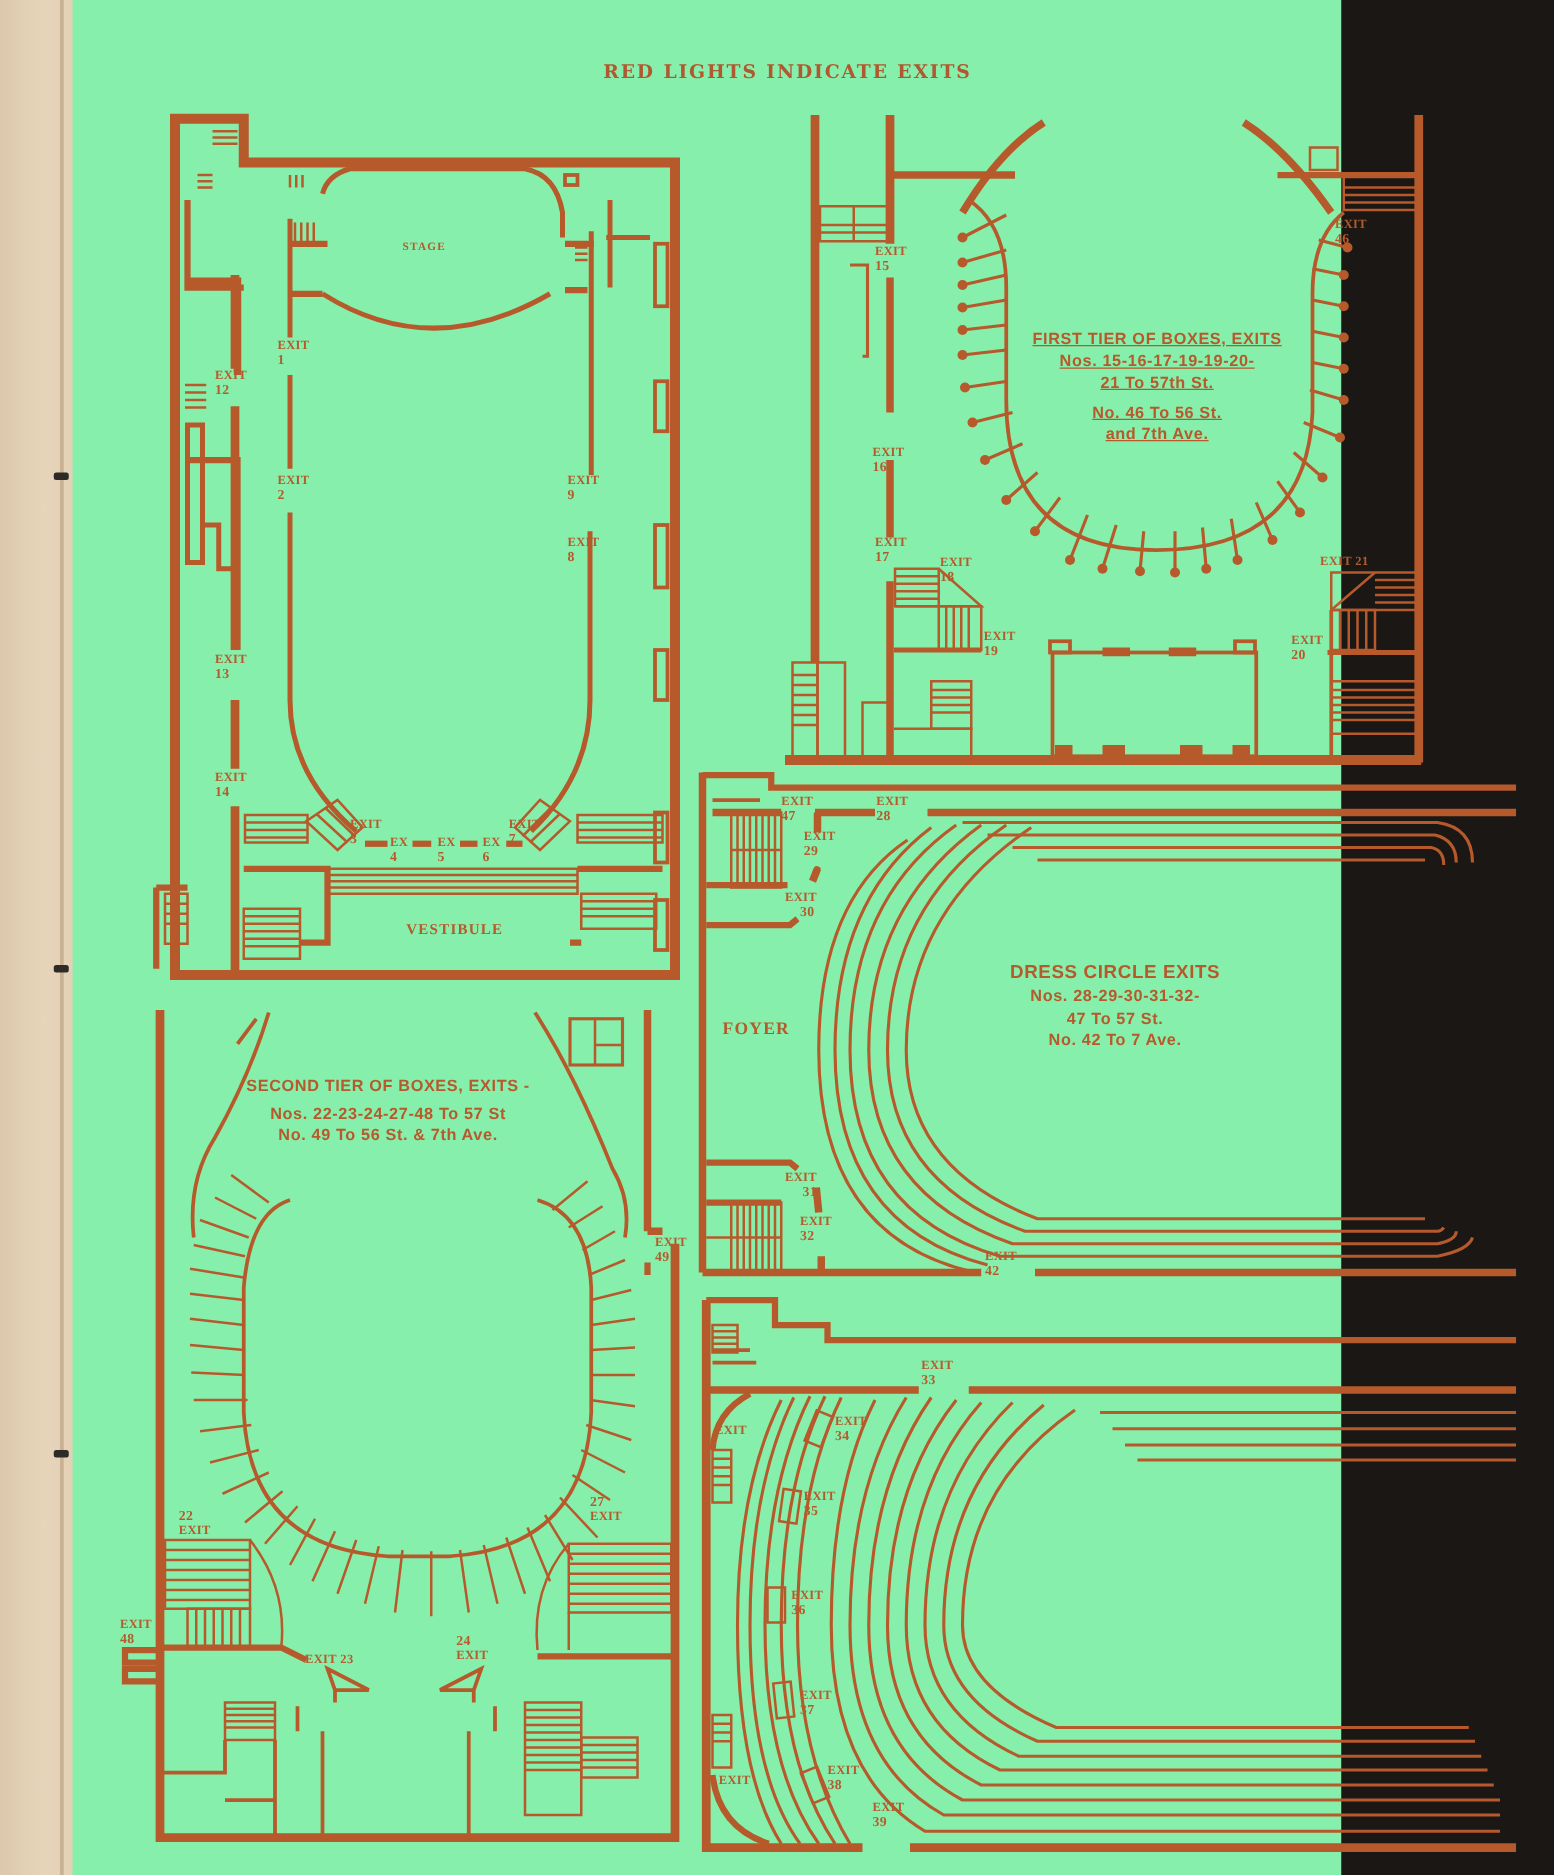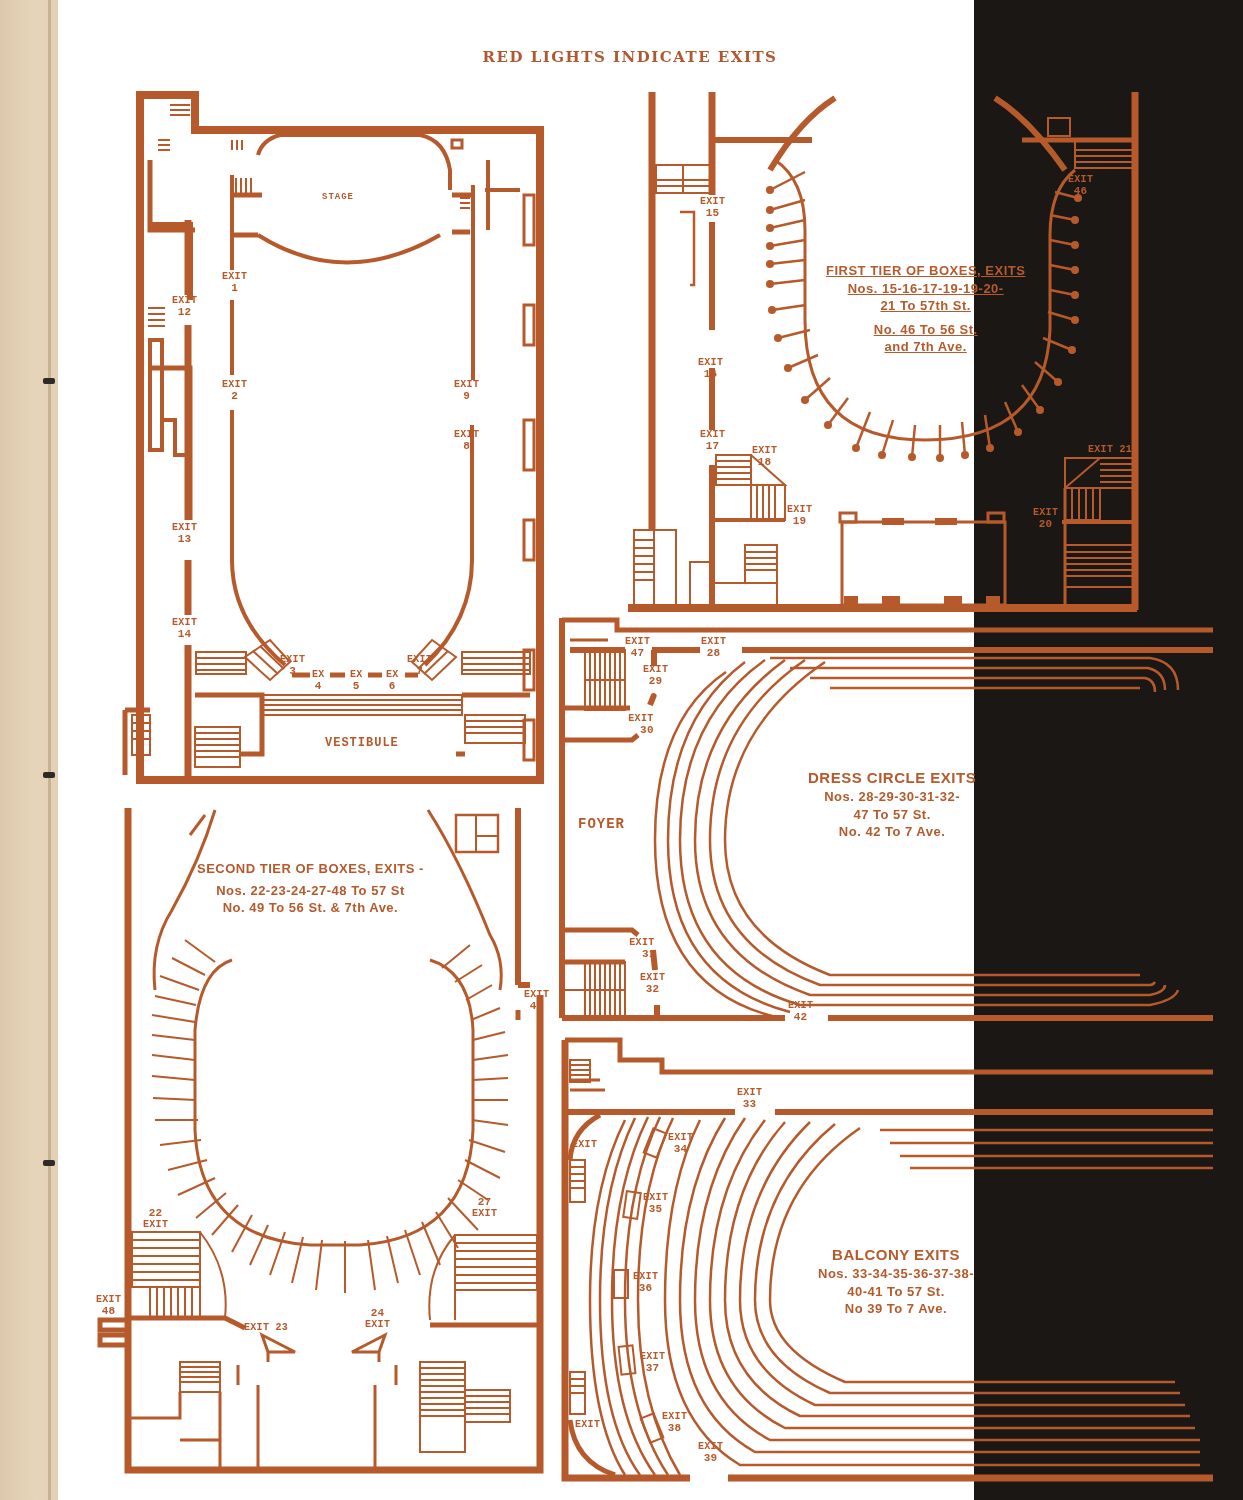--- a/index.html
+++ b/index.html
@@ -1,22 +1,22 @@
 <!DOCTYPE html>
 <html><head>
 <meta charset="utf-8">
 <style>
   html,body{margin:0;padding:0;}
   body{width:1243px;height:1500px;background:#1a1715;position:relative;overflow:hidden;font-family:"DejaVu Sans",sans-serif;}
-  #page{position:absolute;left:0;top:0;width:974px;height:1500px;background:#ffffff;}
+  #page{position:absolute;left:0;top:0;width:1073px;height:1500px;background:#86efac;}
   #page::before{content:"";position:absolute;left:0;top:0;width:58px;height:1500px;background:linear-gradient(90deg,#dcc8ac 0%,#e7d5bb 60%,#e3d0b5 100%);}
   .spine{position:absolute;left:48px;top:0;width:3px;height:1500px;background:#c9b294;}
   .staple{position:absolute;left:43px;width:12px;height:6px;background:#2d2a28;border-radius:2px;}
   svg{position:absolute;left:0;top:0;}
-  .lbl{position:absolute;color:#b65a2c;font-family:Liberation Mono, monospace;font-weight:bold;text-align:center;line-height:1.05;white-space:nowrap;}
+  .lbl{position:absolute;color:#b65a2c;font-family:Liberation Serif, serif;font-weight:bold;text-align:left;line-height:1.05;white-space:nowrap;}
   .title{position:absolute;left:450px;top:48px;width:360px;text-align:center;color:#b05830;font-family:"DejaVu Serif",serif;font-weight:bold;font-size:15px;letter-spacing:1.5px;}
   .cap{position:absolute;color:#b65a2c;font-family:"Liberation Sans",sans-serif;font-weight:bold;text-align:center;line-height:1.35;white-space:nowrap;}
   .cap .h{font-size:15px;letter-spacing:.5px;}
   .cap .l{font-size:13px;letter-spacing:.5px;}
   .ex{font-size:10px;letter-spacing:.3px;}
   .ex .n{display:block;font-size:11px;}
   .room{font-size:12px;letter-spacing:1px;}
 </style>
 </head>
 <body>
@@ -510,47 +510,41 @@
     <div class="h" style="font-size:13px">SECOND TIER OF BOXES, EXITS -</div>
     <div class="l" style="margin-top:4px">Nos. 22-23-24-27-48 To 57 St</div>
     <div class="l">No. 49 To 56 St. &amp; 7th Ave.</div>
   </div>
   <div class="cap" style="left:808px;top:768px;">
     <div class="h">DRESS CIRCLE EXITS</div>
     <div class="l">Nos. 28-29-30-31-32-</div>
     <div class="l">47 To 57 St.</div>
     <div class="l">No. 42 To 7 Ave.</div>
   </div>
-  <div class="cap" style="left:818px;top:1245px;">
-    <div class="h">BALCONY EXITS</div>
-    <div class="l">Nos. 33-34-35-36-37-38-</div>
-    <div class="l">40-41 To 57 St.</div>
-    <div class="l">No 39 To 7 Ave.</div>
-  </div>
 
   <div class="lbl ex" style="left:222px;top:272px"><span>EXIT</span><span class="n">1</span></div>
   <div class="lbl ex" style="left:222px;top:380px"><span>EXIT</span><span class="n">2</span></div>
   <div class="lbl ex" style="left:280px;top:655px"><span>EXIT</span><span class="n">3</span></div>
   <div class="lbl ex" style="left:312px;top:670px"><span>EX</span><span class="n">4</span></div>
   <div class="lbl ex" style="left:350px;top:670px"><span>EX</span><span class="n">5</span></div>
   <div class="lbl ex" style="left:386px;top:670px"><span>EX</span><span class="n">6</span></div>
   <div class="lbl ex" style="left:407px;top:655px"><span>EXIT</span><span class="n">7</span></div>
   <div class="lbl ex" style="left:454px;top:430px"><span>EXIT</span><span class="n">8</span></div>
   <div class="lbl ex" style="left:454px;top:380px"><span>EXIT</span><span class="n">9</span></div>
   <div class="lbl ex" style="left:172px;top:296px"><span>EXIT</span><span class="n">12</span></div>
   <div class="lbl ex" style="left:172px;top:523px"><span>EXIT</span><span class="n">13</span></div>
   <div class="lbl ex" style="left:172px;top:618px"><span>EXIT</span><span class="n">14</span></div>
 
   <div class="lbl ex" style="left:700px;top:197px"><span>EXIT</span><span class="n">15</span></div>
   <div class="lbl ex" style="left:698px;top:358px"><span>EXIT</span><span class="n">16</span></div>
   <div class="lbl ex" style="left:700px;top:430px"><span>EXIT</span><span class="n">17</span></div>
   <div class="lbl ex" style="left:752px;top:446px"><span>EXIT</span><span class="n">18</span></div>
   <div class="lbl ex" style="left:787px;top:505px"><span>EXIT</span><span class="n">19</span></div>
   <div class="lbl ex" style="left:1033px;top:508px"><span>EXIT</span><span class="n">20</span></div>
-  <div class="lbl ex" style="left:1088px;top:445px"><span>EXIT</span> <span>21</span></div>
+  <div class="lbl ex" style="left:1056px;top:445px"><span>EXIT</span> <span>21</span></div>
   <div class="lbl ex" style="left:1068px;top:175px"><span>EXIT</span><span class="n">46</span></div>
 
   <div class="lbl ex" style="left:143px;top:1208px"><span class="n">22</span><span>EXIT</span></div>
   <div class="lbl ex" style="left:244px;top:1323px"><span>EXIT</span> <span>23</span></div>
   <div class="lbl ex" style="left:365px;top:1308px"><span class="n">24</span><span>EXIT</span></div>
   <div class="lbl ex" style="left:472px;top:1197px"><span class="n">27</span><span>EXIT</span></div>
   <div class="lbl ex" style="left:96px;top:1295px"><span>EXIT</span><span class="n">48</span></div>
   <div class="lbl ex" style="left:524px;top:990px"><span>EXIT</span><span class="n">49</span></div>
 
   <div class="lbl ex" style="left:701px;top:637px"><span>EXIT</span><span class="n">28</span></div>

